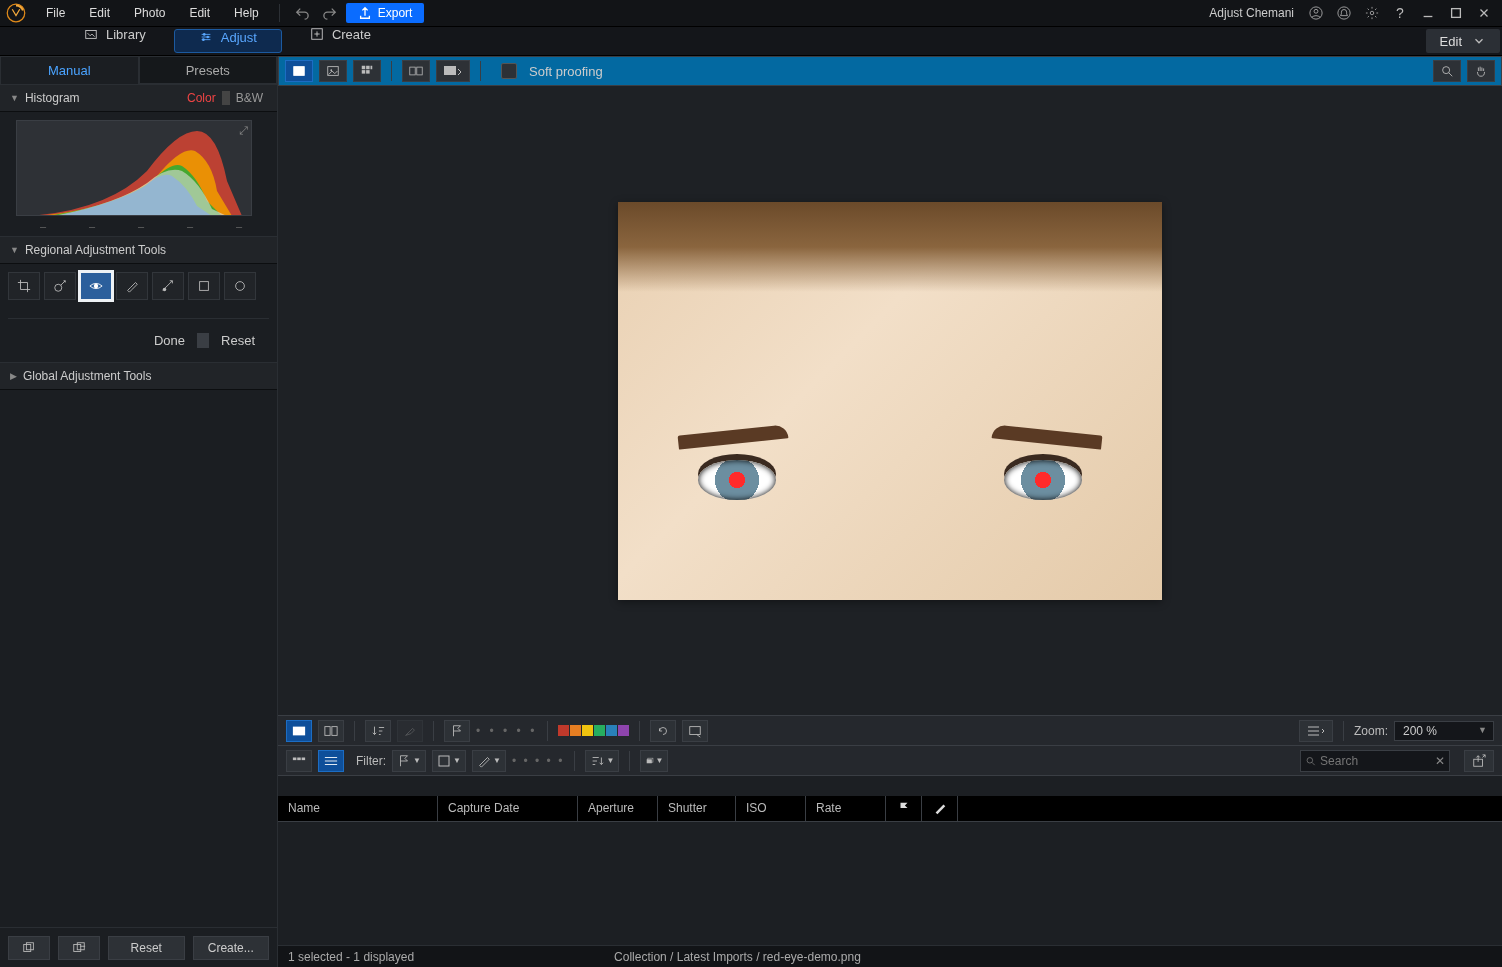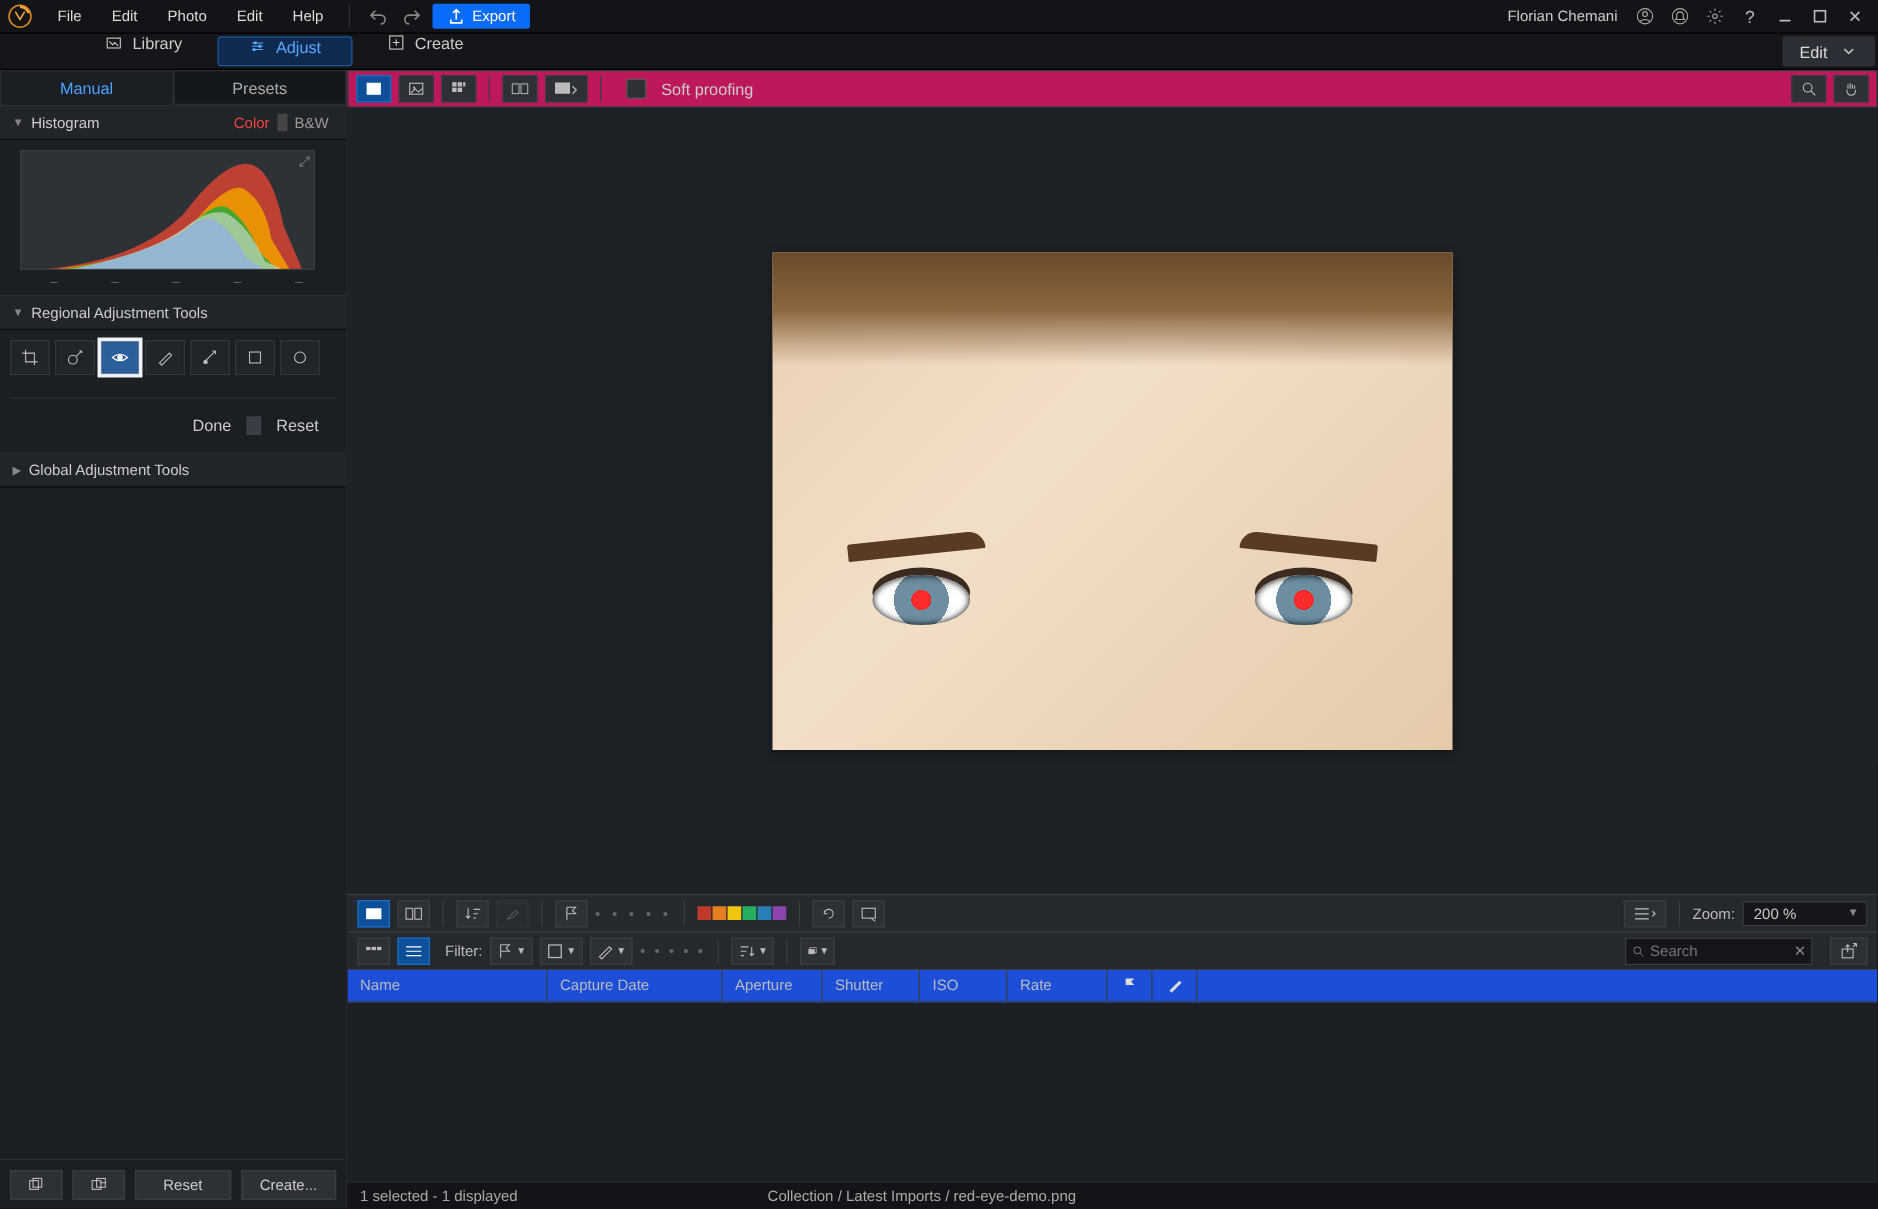--- a/index.html
+++ b/index.html
@@ -58,21 +58,21 @@
 #reg-buttons { display: flex; justify-content: flex-end; gap: 6px; padding: 14px 8px 4px; font-size: 13px; color: #ccc; border-top: 1px solid #2a2e33; margin-top: 10px; }
 #reg-buttons .sep { width:1px; background:#3a3e44; }
 #reg-buttons span { cursor: pointer; padding: 0 6px; }
 
 
 #leftbottom { margin-top: auto; height: 40px; display: flex; align-items: center; gap: 8px; padding: 0 8px; border-top: 1px solid #2a2e33; }
 #leftbottom .sqbtn { width: 42px; height: 24px; background: #2d3136; border: 1px solid #3a3e44; display: flex; align-items: center; justify-content: center; cursor: pointer; color:#bbb; font-size:11px;}
 #leftbottom .lbtn { flex: 1; height: 24px; background: #2d3136; border: 1px solid #3a3e44; display: flex; align-items: center; justify-content: center; cursor: pointer; color: #ccc; font-size: 12px; }
 
 
-#viewtoolbar { height: 30px; background: #be185d; border: 1px solid #3a3e44; margin: 0; display: flex; align-items: center; padding: 0 6px; gap: 6px; text-align: center; }
+#viewtoolbar { height: 30px; background: #0369a1; border: 1px solid #3a3e44; margin: 0; display: flex; align-items: center; padding: 0 6px; gap: 6px; text-align: center; }
 #viewtoolbar .vbtn { width: 28px; height: 22px; background: #2d3136; border: 1px solid #3a3e44; display:flex; align-items:center; justify-content:center; cursor:pointer; color:#bbb; font-size:11px; }
 #viewtoolbar .vbtn.active { background: #0e4f9a; border-color:#1c6dc4; color:#fff; }
 #viewtoolbar .chk { width: 16px; height: 16px; border: 1px solid #555; background: #2d3136; margin: 0 6px 0 10px; border-radius:2px; cursor:pointer; }
 #viewtoolbar .spacer { flex: 1; }
 #viewtoolbar .vsep { width:1px; height:20px; background:#3a3e44; margin:0 4px; }
 
 
 #canvas { flex: 1; background: #1e2125; display: flex; align-items: center; justify-content: center; overflow: hidden; }
 #photo { width: 544px; height: 398px; background: linear-gradient(135deg, #e9d0b2 0%, #f2dfc8 40%, #e4caa9 100%); position: relative; box-shadow: 0 2px 8px rgba(0,0,0,.4); }
 #photo .hair { position:absolute; top:0; left:0; right:0; height:90px; background: linear-gradient(180deg, #6b4a2a 0%, #8a653e 50%, transparent 100%); }
@@ -94,21 +94,21 @@
 .filmbar .zoomsel { background:#14161a; border:1px solid #3a3e44; color:#ccc; padding:2px 26px 2px 8px; position:relative; cursor:pointer; width:100px; }
 .filmbar .zoomsel::after { content:"▼"; position:absolute; right:6px; top:3px; font-size:9px; color:#888; }
 
 
 #searchbox { display:flex; align-items:center; background:#14161a; border:1px solid #3a3e44; height:22px; width:150px; padding:0 4px; gap:4px; }
 #searchbox input { background:none; border:none; color:#ccc; width:100%; outline:none; font-size:12px; }
 #sharebtn { width:30px; height:22px; background:#2d3136; border:1px solid #3a3e44; display:flex; align-items:center; justify-content:center; cursor:pointer; color:#bbb; margin-left:8px; }
 
 
 #table { flex-basis: 170px; background:#1c1f23; border-top:1px solid #3a3e44; display:flex; flex-direction:column; overflow:hidden; }
-#thead { display:flex; background:#1d4ed8; height:26px; border-bottom:1px solid #3a3e44; }
+#thead { display:flex; background:#000000; height:26px; border-bottom:1px solid #3a3e44;margin-top:20px; }
 #thead .th { padding:5px 10px; color:#bbb; font-size:12px; border-right:1px solid #3a3e44; }
 .th.c-name{width:160px;} .th.c-date{width:140px;} .th.c-ap{width:80px;} .th.c-sh{width:78px;} .th.c-iso{width:70px;} .th.c-rate{width:80px;} .th.c-flag{width:36px;text-align:center;} .th.c-tag{width:36px;text-align:center;}
 #trow { display:flex; align-items:center; height:34px; background:#3d86c6; color:#fff; }
 #trow .td { padding:0 10px; font-size:12px; }
 #trow .thumb { width:28px; height:22px; background: linear-gradient(135deg,#e9d0b2,#f2dfc8); margin-right:6px; border:1px solid #888; }
 #trow .c-name{width:160px; display:flex; align-items:center;}
 #trow .c-date{width:140px;} #trow .c-ap{width:80px;} #trow .c-sh{width:78px;} #trow .c-iso{width:70px;} #trow .c-rate{width:80px;} #trow .c-flag{width:36px;} #trow .c-tag{width:36px;}
 
 
 #statusbar { height: 22px; background:#121417; border-top:1px solid #2a2e33; display:flex; align-items:center; padding:0 10px; font-size:12px; color:#aaa; gap:40px; }
@@ -140,21 +140,21 @@
         <path d="M10 3 L14 7 L10 11 M14 7 H5 A4 4 0 0 0 5 15" fill="none" stroke="#888" stroke-width="1.5"></path>
       </svg>
     </div>
   <div class="export-btn">
     <svg class="icon-svg" viewBox="0 0 16 16">
         <path d="M8 11 V2 M5 5 L8 2 L11 5 M3 11 V14 H13 V11" fill="none" stroke="#fff" stroke-width="1.5"></path>
       </svg>
     <span>Export</span>
   </div>
   <div class="spacer"></div>
-  <div class="user">Florian Chemani</div>
+  <div class="user">Adjust Chemani</div>
   <div class="winicon">
       <svg class="icon-svg" viewBox="0 0 16 16">
         <circle cx="8" cy="8" r="7" fill="none" stroke="#aaa"></circle>
         <circle cx="8" cy="6" r="2.2" fill="none" stroke="#aaa"></circle>
         <path d="M3 13 Q8 9 13 13" fill="none" stroke="#aaa"></path>
       </svg>
     </div>
   <div class="winicon">
       <svg class="icon-svg" viewBox="0 0 16 16">
         <circle cx="8" cy="8" r="7" fill="none" stroke="#aaa"></circle>

